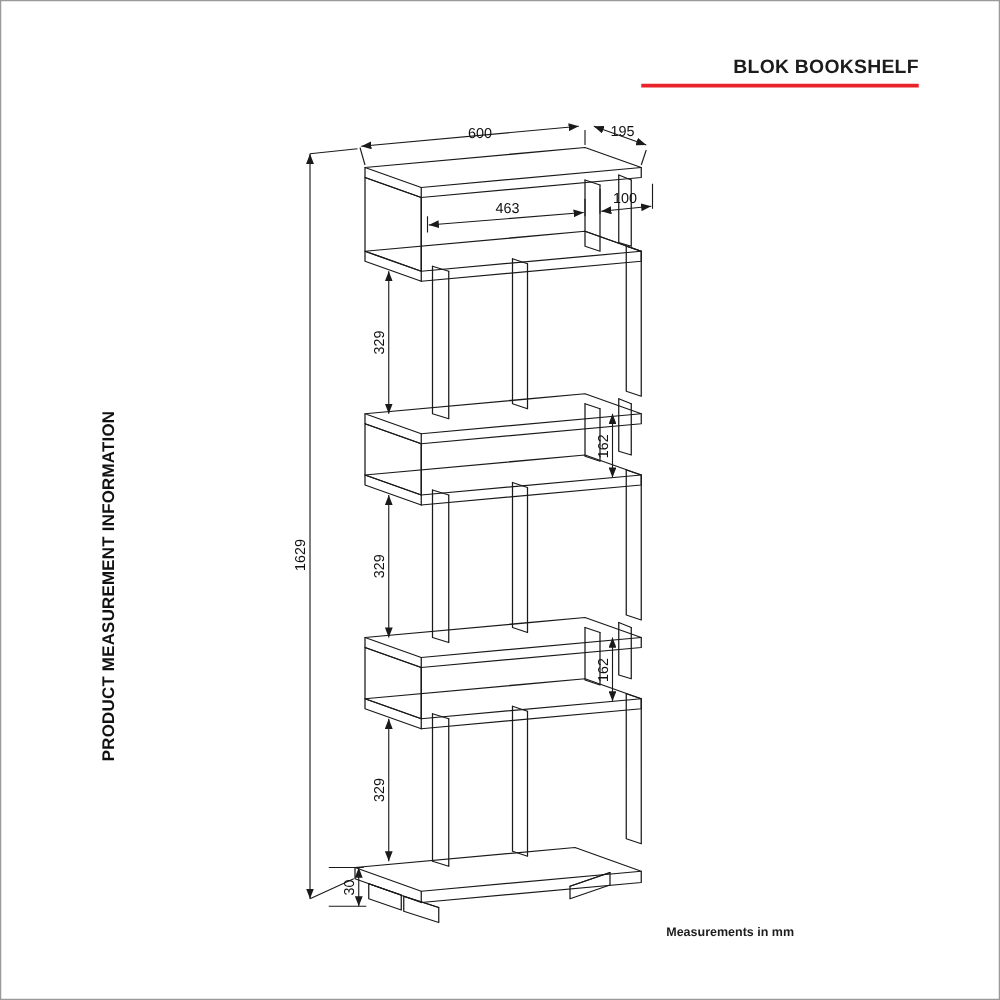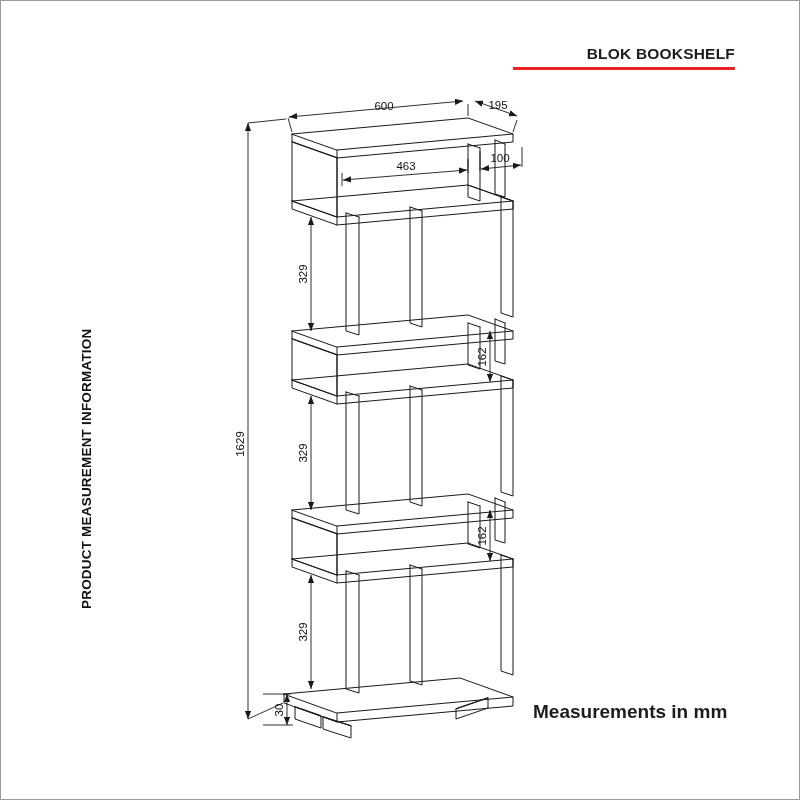--- a/index.html
+++ b/index.html
@@ -47,22 +47,22 @@
     font-size: 13.5px;
     font-weight: bold;
     color: #111111;
     white-space: nowrap;
     letter-spacing: 0.2px;
   }
   
   #footer-note {
     position: absolute;
     left: 532px;
-    top: 700px;
-    font-size: 19px;
+    top: 740px;
+    font-size: 10px;
     font-weight: bold;
     color: #1c1c1c;
     white-space: nowrap;
   }
   
   #drawing {
     position: absolute;
     left: 0;
     top: 0;
   }

